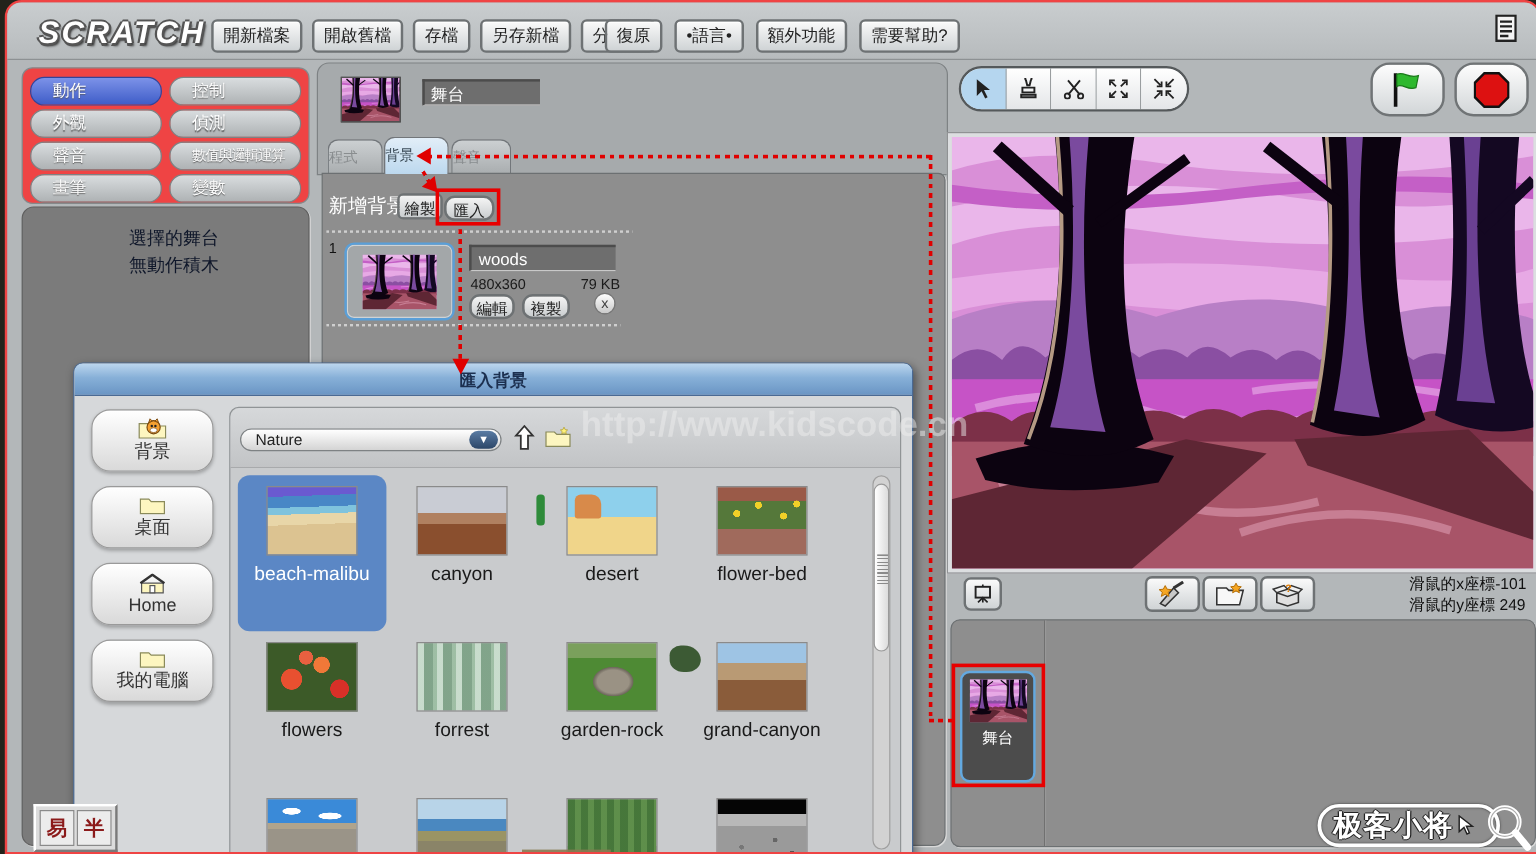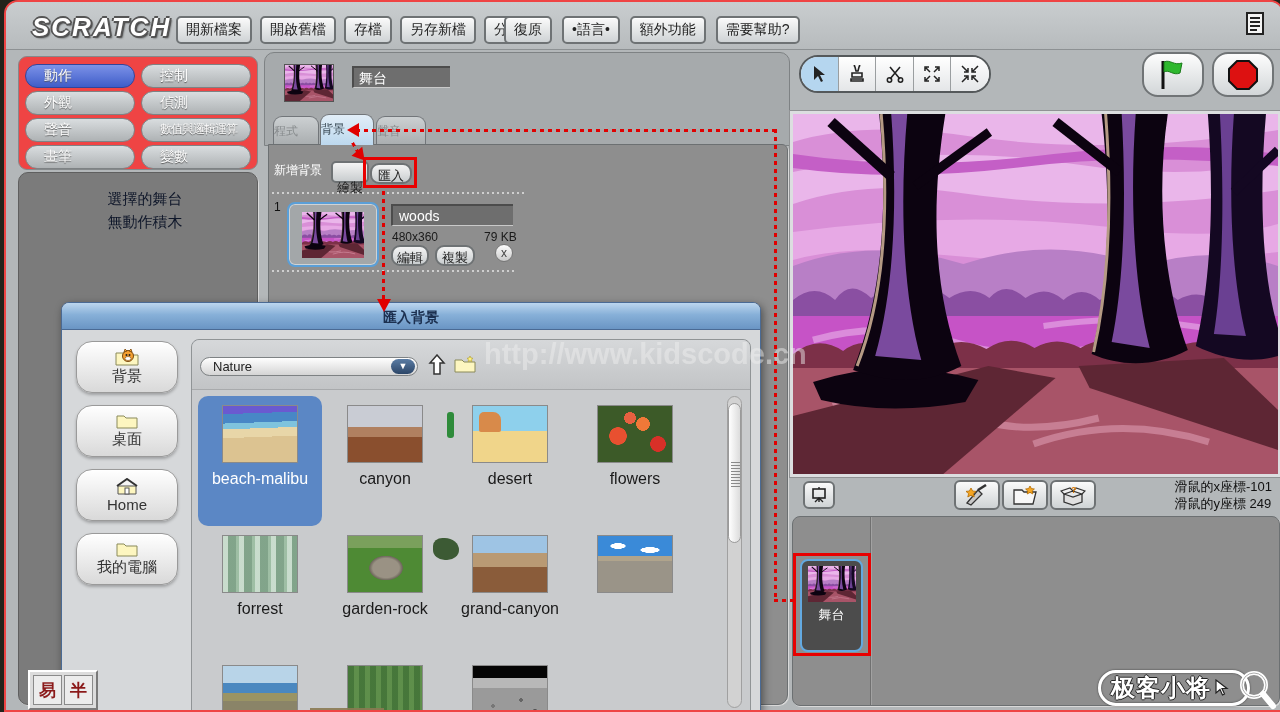--- a/index.html
+++ b/index.html
@@ -40,21 +40,21 @@
   #stageThumbSmall { left:278px; top:62px; width:50px; height:38px; border:1px solid #555; background:#333; }
   #stageNameField { left:346px; top:64px; width:98px; height:22px; background:#6e6e6e;
     border-top:2px solid #4c4c4c; border-left:2px solid #4c4c4c; border-bottom:1px solid #c9c9c9;
     color:#fff; font-size:14px; padding:2px 0 0 5px; }
   .tab { position:absolute; top:114px; height:29px; border:1px solid #72767a; border-bottom:none;
     border-radius:9px 9px 0 0; background:linear-gradient(#ccd0d2,#a9adaf);
     color:#898d8f; font-size:12px; padding-top:6px; }
   .tab.active { background:linear-gradient(#e2eef8,#bcd8ee); color:#3c4c58; height:31px; top:112px; z-index:4; }
   #midContent { left:262px; top:142px; width:520px; height:561px; background:#8e8e8e;
     border:1px solid #6c7072; border-radius:0 6px 10px 10px; box-shadow:1px 1px 0 #d9d9d9; z-index:1; }
-  #newBackLabel { left:268px; top:160px; font-size:12px; color:#fff; z-index:2; }
+  #newBackLabel { left:268px; top:160px; font-size:16px; color:#fff; z-index:2; }
   .smallBtn { position:absolute; z-index:2; background:linear-gradient(#f4f4f4,#c9cdcf);
     border:2px solid #6e7274; border-radius:5px; font-size:13px; color:#222; text-align:center; }
   .dotline { position:absolute; z-index:2; height:2px;
     background:repeating-linear-gradient(90deg,#cfcfcf 0 2px,transparent 2px 5px); }
   #bgItemNum { left:268px; top:198px; font-size:12px; color:#111; z-index:2; }
   #bgThumbFrame { left:281px; top:200px; width:92px; height:65px; background:#a3a7a9;
     border:2px solid #5a9fd8; border-radius:8px; z-index:2; box-shadow:0 0 0 1px #cfd3d5 inset;
     display:flex; align-items:center; justify-content:center; }
   #bgNameField { left:385px; top:202px; width:122px; height:22px; background:#6e6e6e;
     border-top:2px solid #4c4c4c; border-left:2px solid #4c4c4c; border-bottom:1px solid #c9c9c9;
@@ -264,21 +264,21 @@
         <use href="#woods"></use>
       </svg>
   </div>
   <div id="stageNameField" class="abs">舞台</div>
   <div class="tab abs" style="left:267px;width:46px">程式</div>
   <div class="tab active abs" style="left:314px;width:54px">背景</div>
   <div class="tab abs" style="left:370px;width:50px">聲音</div>
 
   <div id="midContent" class="abs"></div>
   <div id="newBackLabel" class="abs">新增背景</div>
-  <div class="smallBtn" style="left:325px;top:159px;width:38px;height:22px;padding-top:16px">繪製</div>
+  <div class="smallBtn" style="left:325px;top:159px;width:38px;height:22px;padding-top:2px">繪製</div>
   <div class="smallBtn" style="left:364px;top:161px;width:42px;height:21px;padding-top:2px;border-radius:9px">匯入</div>
   <div class="dotline" style="left:266px;top:190px;width:255px"></div>
   <div id="bgItemNum" class="abs">1</div>
   <div id="bgThumbFrame" class="abs">
     <svg width="62" height="46">
         <use href="#woods"></use>
       </svg>
   </div>
   <div id="bgNameField" class="abs">woods</div>
   <div class="meta" style="left:386px;top:228px">480x360</div>
@@ -435,20 +435,24 @@
           </div>
         <div class="cell">
             <div class="im canyon"></div>
             <div class="lb">canyon</div>
           </div>
         <div class="cell">
             <div class="im desert"></div>
             <div class="lb">desert</div>
           </div>
         <div class="cell">
+            <div class="im flowerbed"></div>
+            <div class="lb">flower-bed</div>
+          </div>
+        <div class="cell">
             <div class="im flowers"></div>
             <div class="lb">flowers</div>
           </div>
         <div class="cell">
             <div class="im forrest"></div>
             <div class="lb">forrest</div>
           </div>
         <div class="cell">
             <div class="im gardenrock"></div>
             <div class="lb">garden-rock</div>

